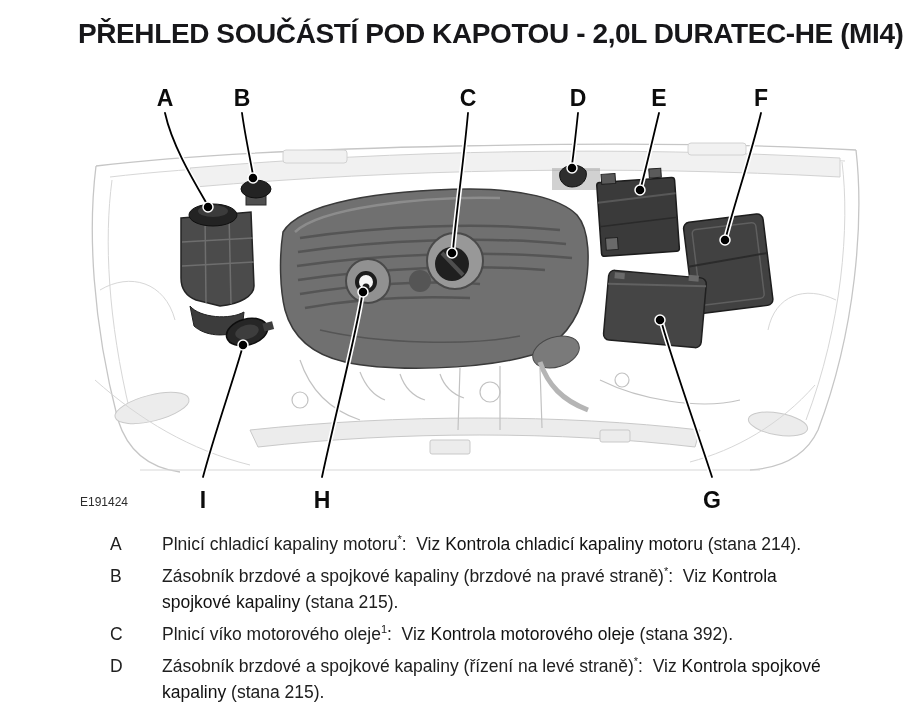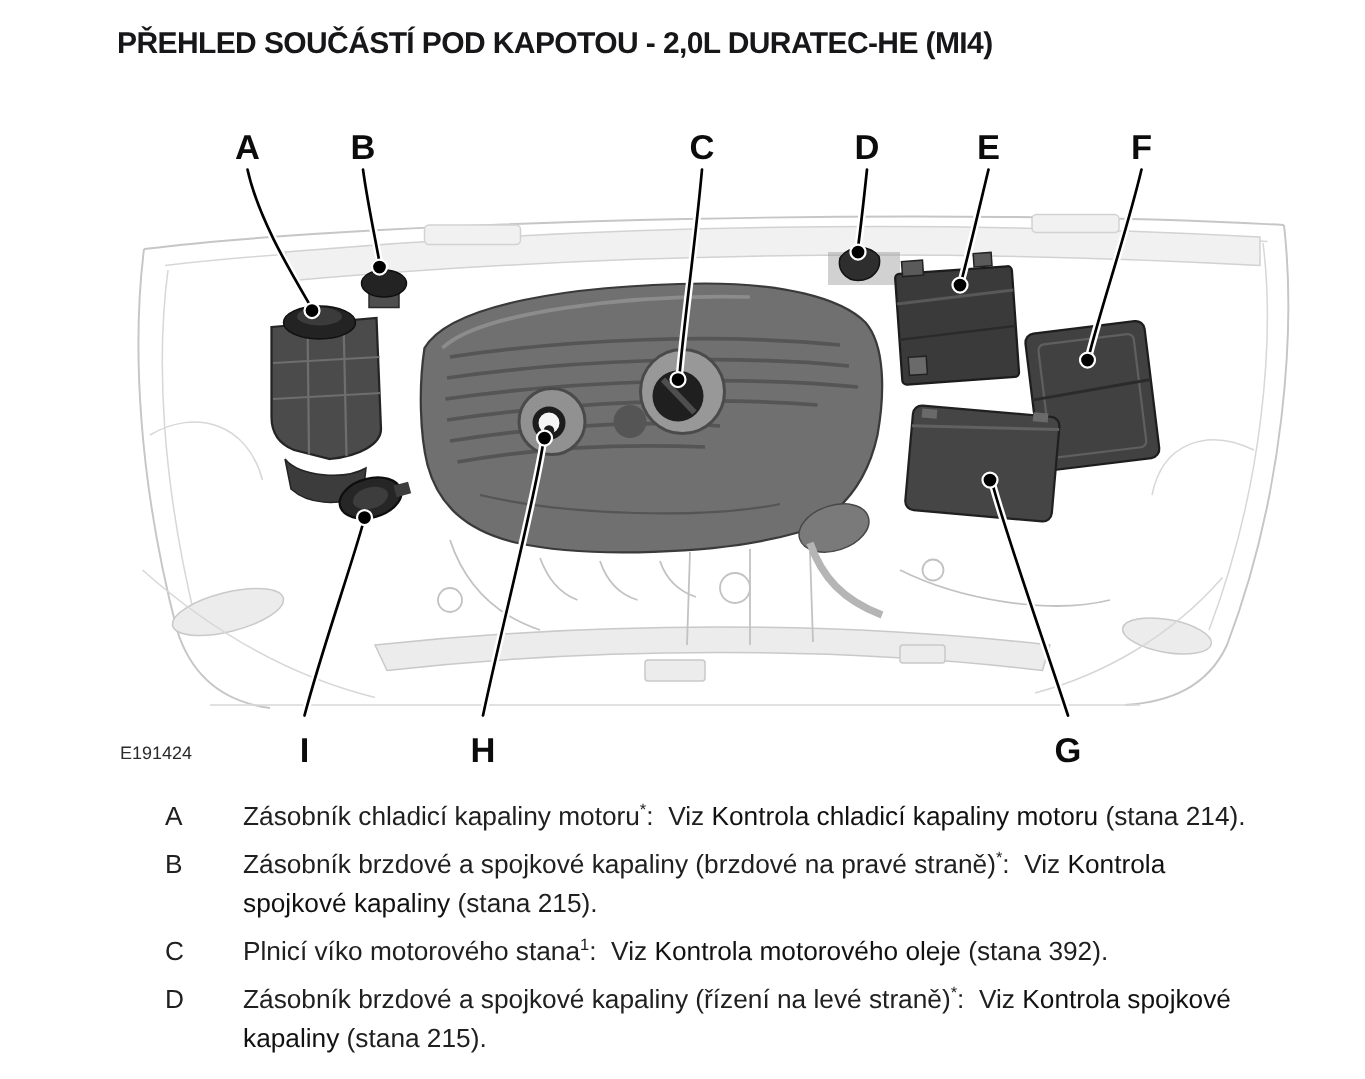--- a/index.html
+++ b/index.html
@@ -1,21 +1,21 @@
 <!DOCTYPE html>
 <html><head>
 <meta charset="utf-8">
 <style>
   html,body{margin:0;padding:0;background:#ffffff;}
   .page{
     position:relative;width:910px;height:719px;background:#ffffff;overflow:hidden;
     font-family:"Liberation Sans",sans-serif;color:#1b1b1e;
   }
   .title{
-    position:absolute;left:78px;top:18px;font-size:20px;font-weight:bold;
+    position:absolute;left:78px;top:18px;font-size:28px;font-weight:bold;
     letter-spacing:-0.4px;white-space:nowrap;color:#17171a;z-index:3;
   }
   .figure-svg{position:absolute;left:0;top:0;width:910px;height:525px;z-index:1;}
 
   
   .bodyline{fill:none;stroke:#c6c6c6;stroke-width:1.3;}
   .bodyline2{fill:none;stroke:#d7d7d7;stroke-width:1;}
   .panel{fill:#f1f1f1;stroke:#d2d2d2;stroke-width:1;}
   .mech{fill:none;stroke:#c2c2c2;stroke-width:1.2;}
   .mechf{fill:#ececec;stroke:#c9c9c9;stroke-width:1;}
@@ -189,31 +189,31 @@
       <text class="callout" x="203" y="508">I</text>
     </g>
 
     <text class="figid" x="80" y="506">E191424</text>
   </svg>
 
   <div class="legend">
 
     <div class="legend-item">
       <div class="legend-key">A</div>
-      <p class="legend-text"><span>Zásobník chladicí kapaliny motoru</span><sup>*</sup><span>:&nbsp; Viz </span><b>Kontrola chladicí kapaliny motoru</b><span> (stana 214).</span></p>
+      <p class="legend-text"><span>Plnicí chladicí kapaliny motoru</span><sup>*</sup><span>:&nbsp; Viz </span><b>Kontrola chladicí kapaliny motoru</b><span> (stana 214).</span></p>
     </div>
 
     <div class="legend-item">
       <div class="legend-key">B</div>
       <p class="legend-text"><span>Zásobník brzdové a spojkové kapaliny (brzdové na pravé straně)</span><sup>*</sup><span>:&nbsp; Viz </span><b>Kontrola spojkové kapaliny</b><span> (stana 215).</span></p>
     </div>
 
     <div class="legend-item">
       <div class="legend-key">C</div>
-      <p class="legend-text"><span>Plnicí víko motorového stana</span><sup>1</sup><span>:&nbsp; Viz </span><b>Kontrola motorového oleje</b><span> (stana 392).</span></p>
+      <p class="legend-text"><span>Plnicí víko motorového oleje</span><sup>1</sup><span>:&nbsp; Viz </span><b>Kontrola motorového oleje</b><span> (stana 392).</span></p>
     </div>
 
     <div class="legend-item">
       <div class="legend-key">D</div>
       <p class="legend-text"><span>Zásobník brzdové a spojkové kapaliny (řízení na levé straně)</span><sup>*</sup><span>:&nbsp; Viz </span><b>Kontrola spojkové kapaliny</b><span> (stana 215).</span></p>
     </div>
 
   </div>
 </div>
 

